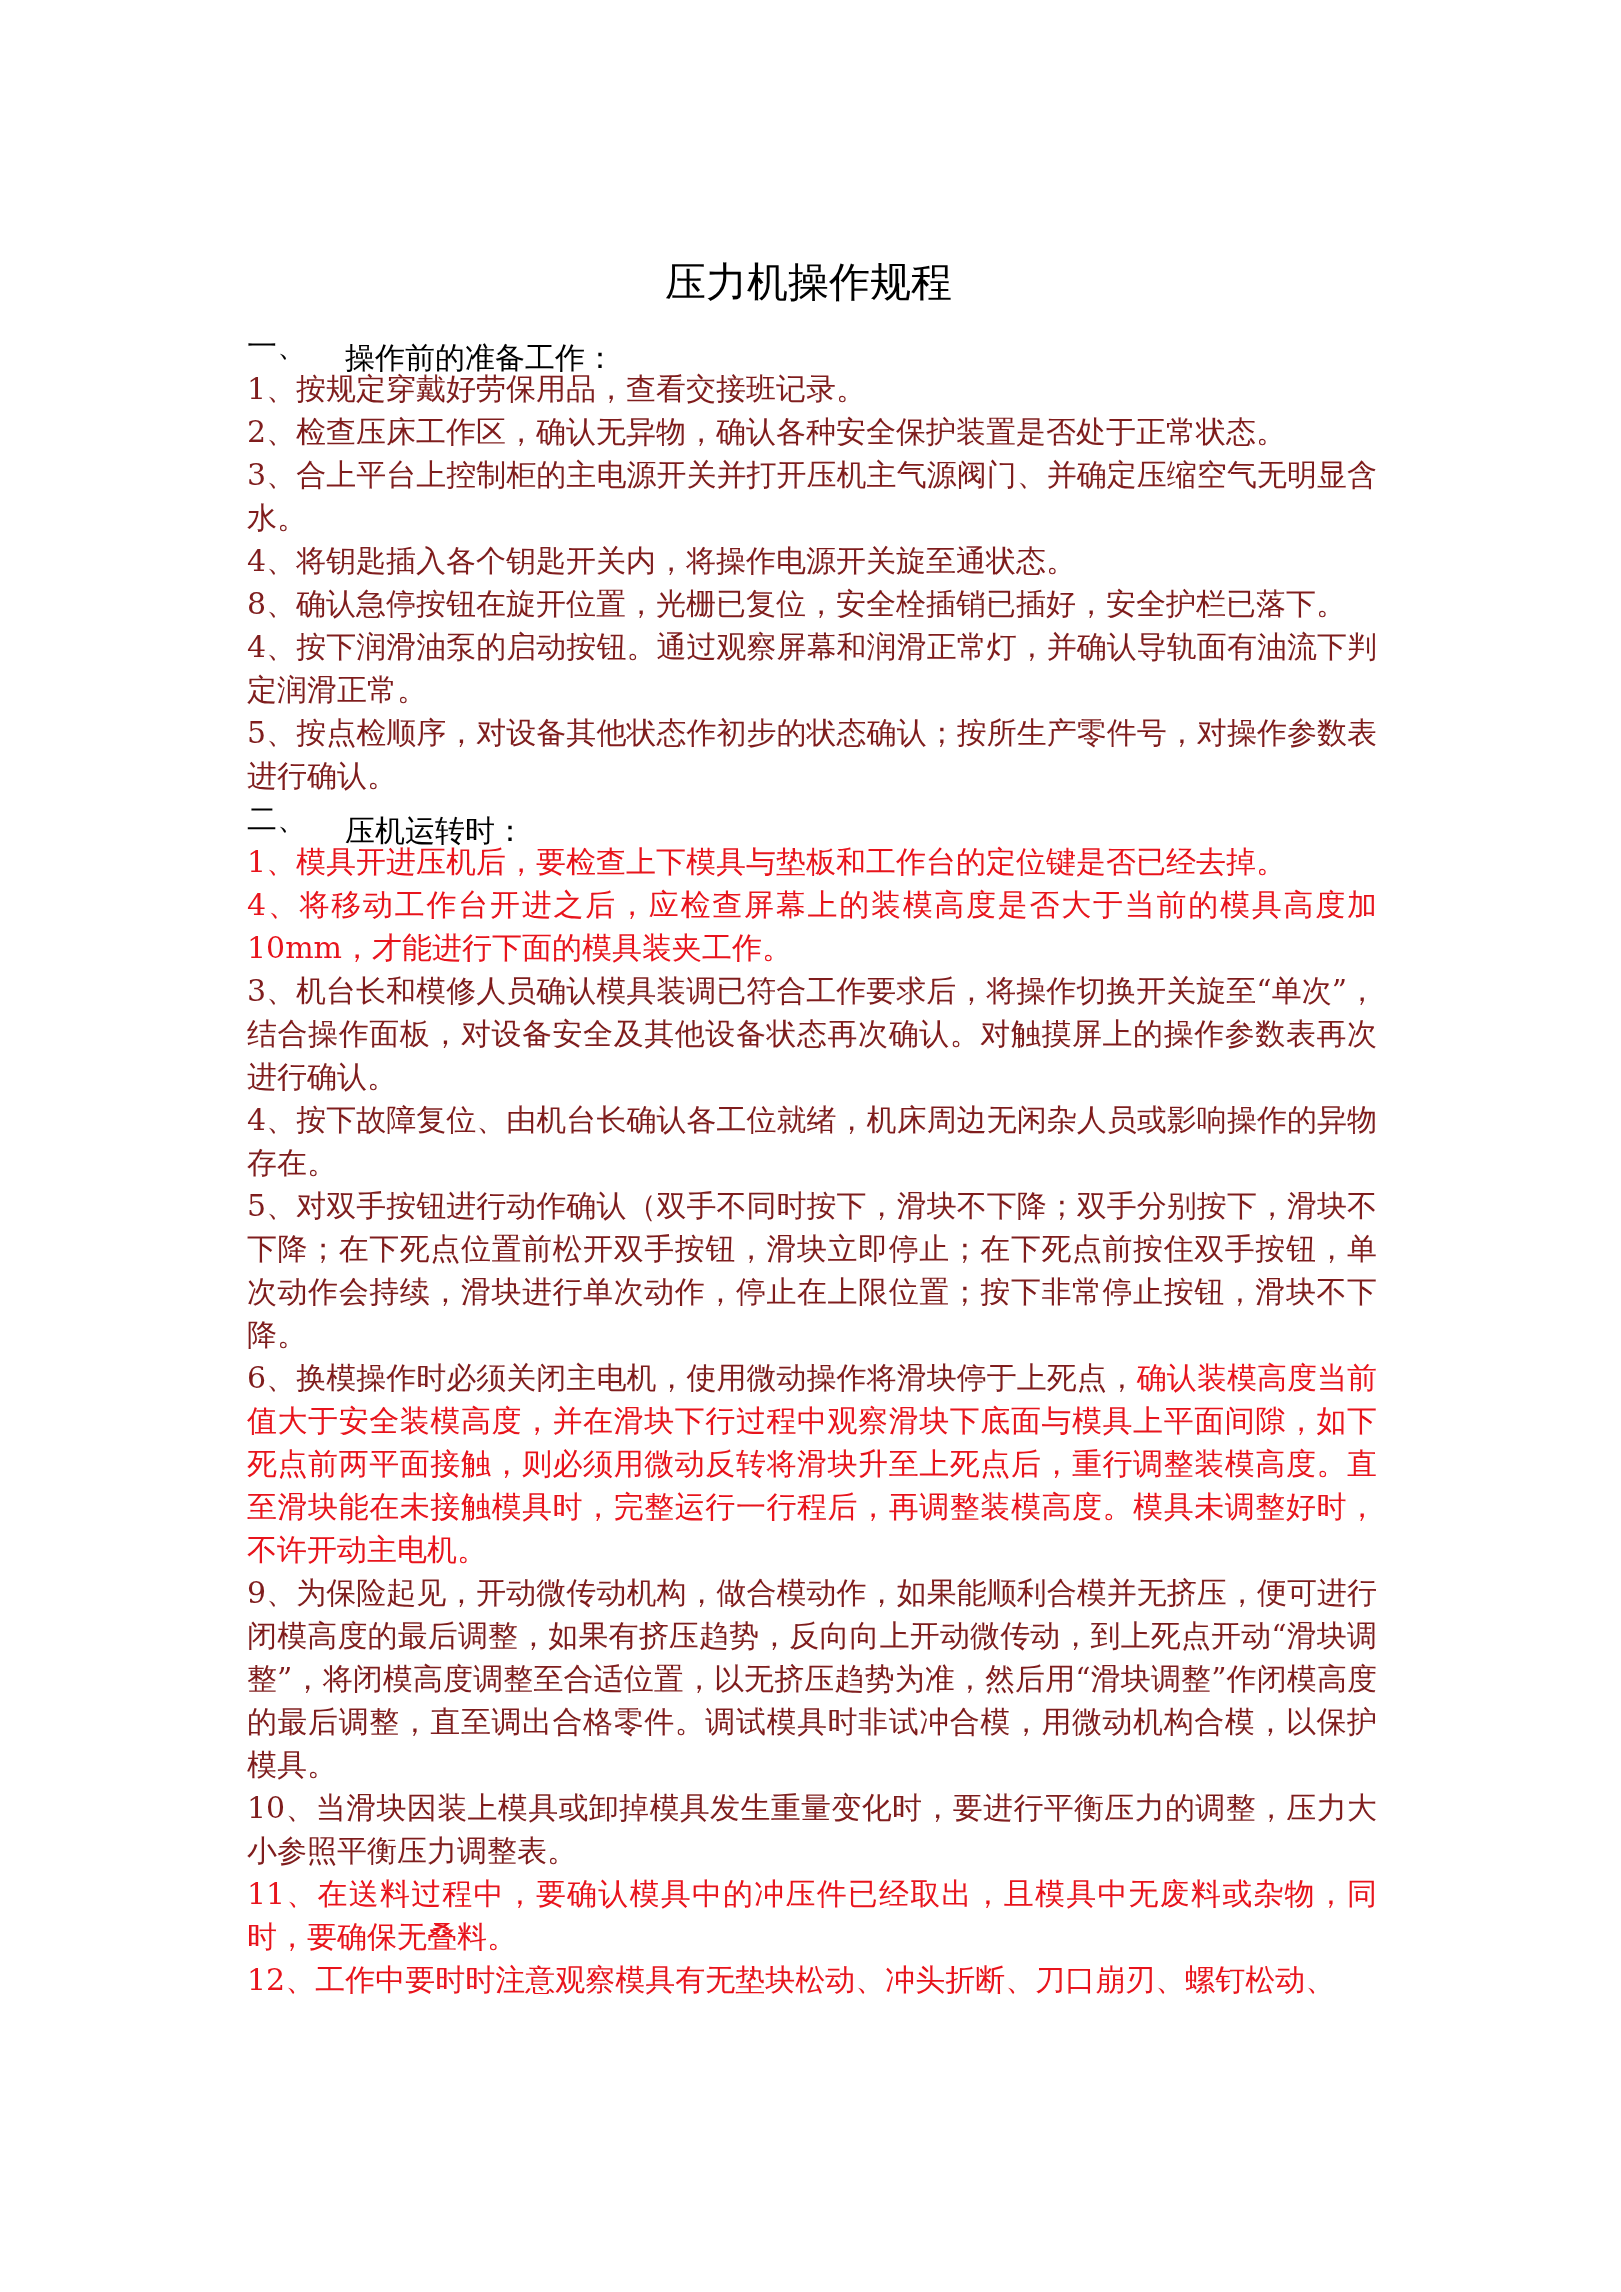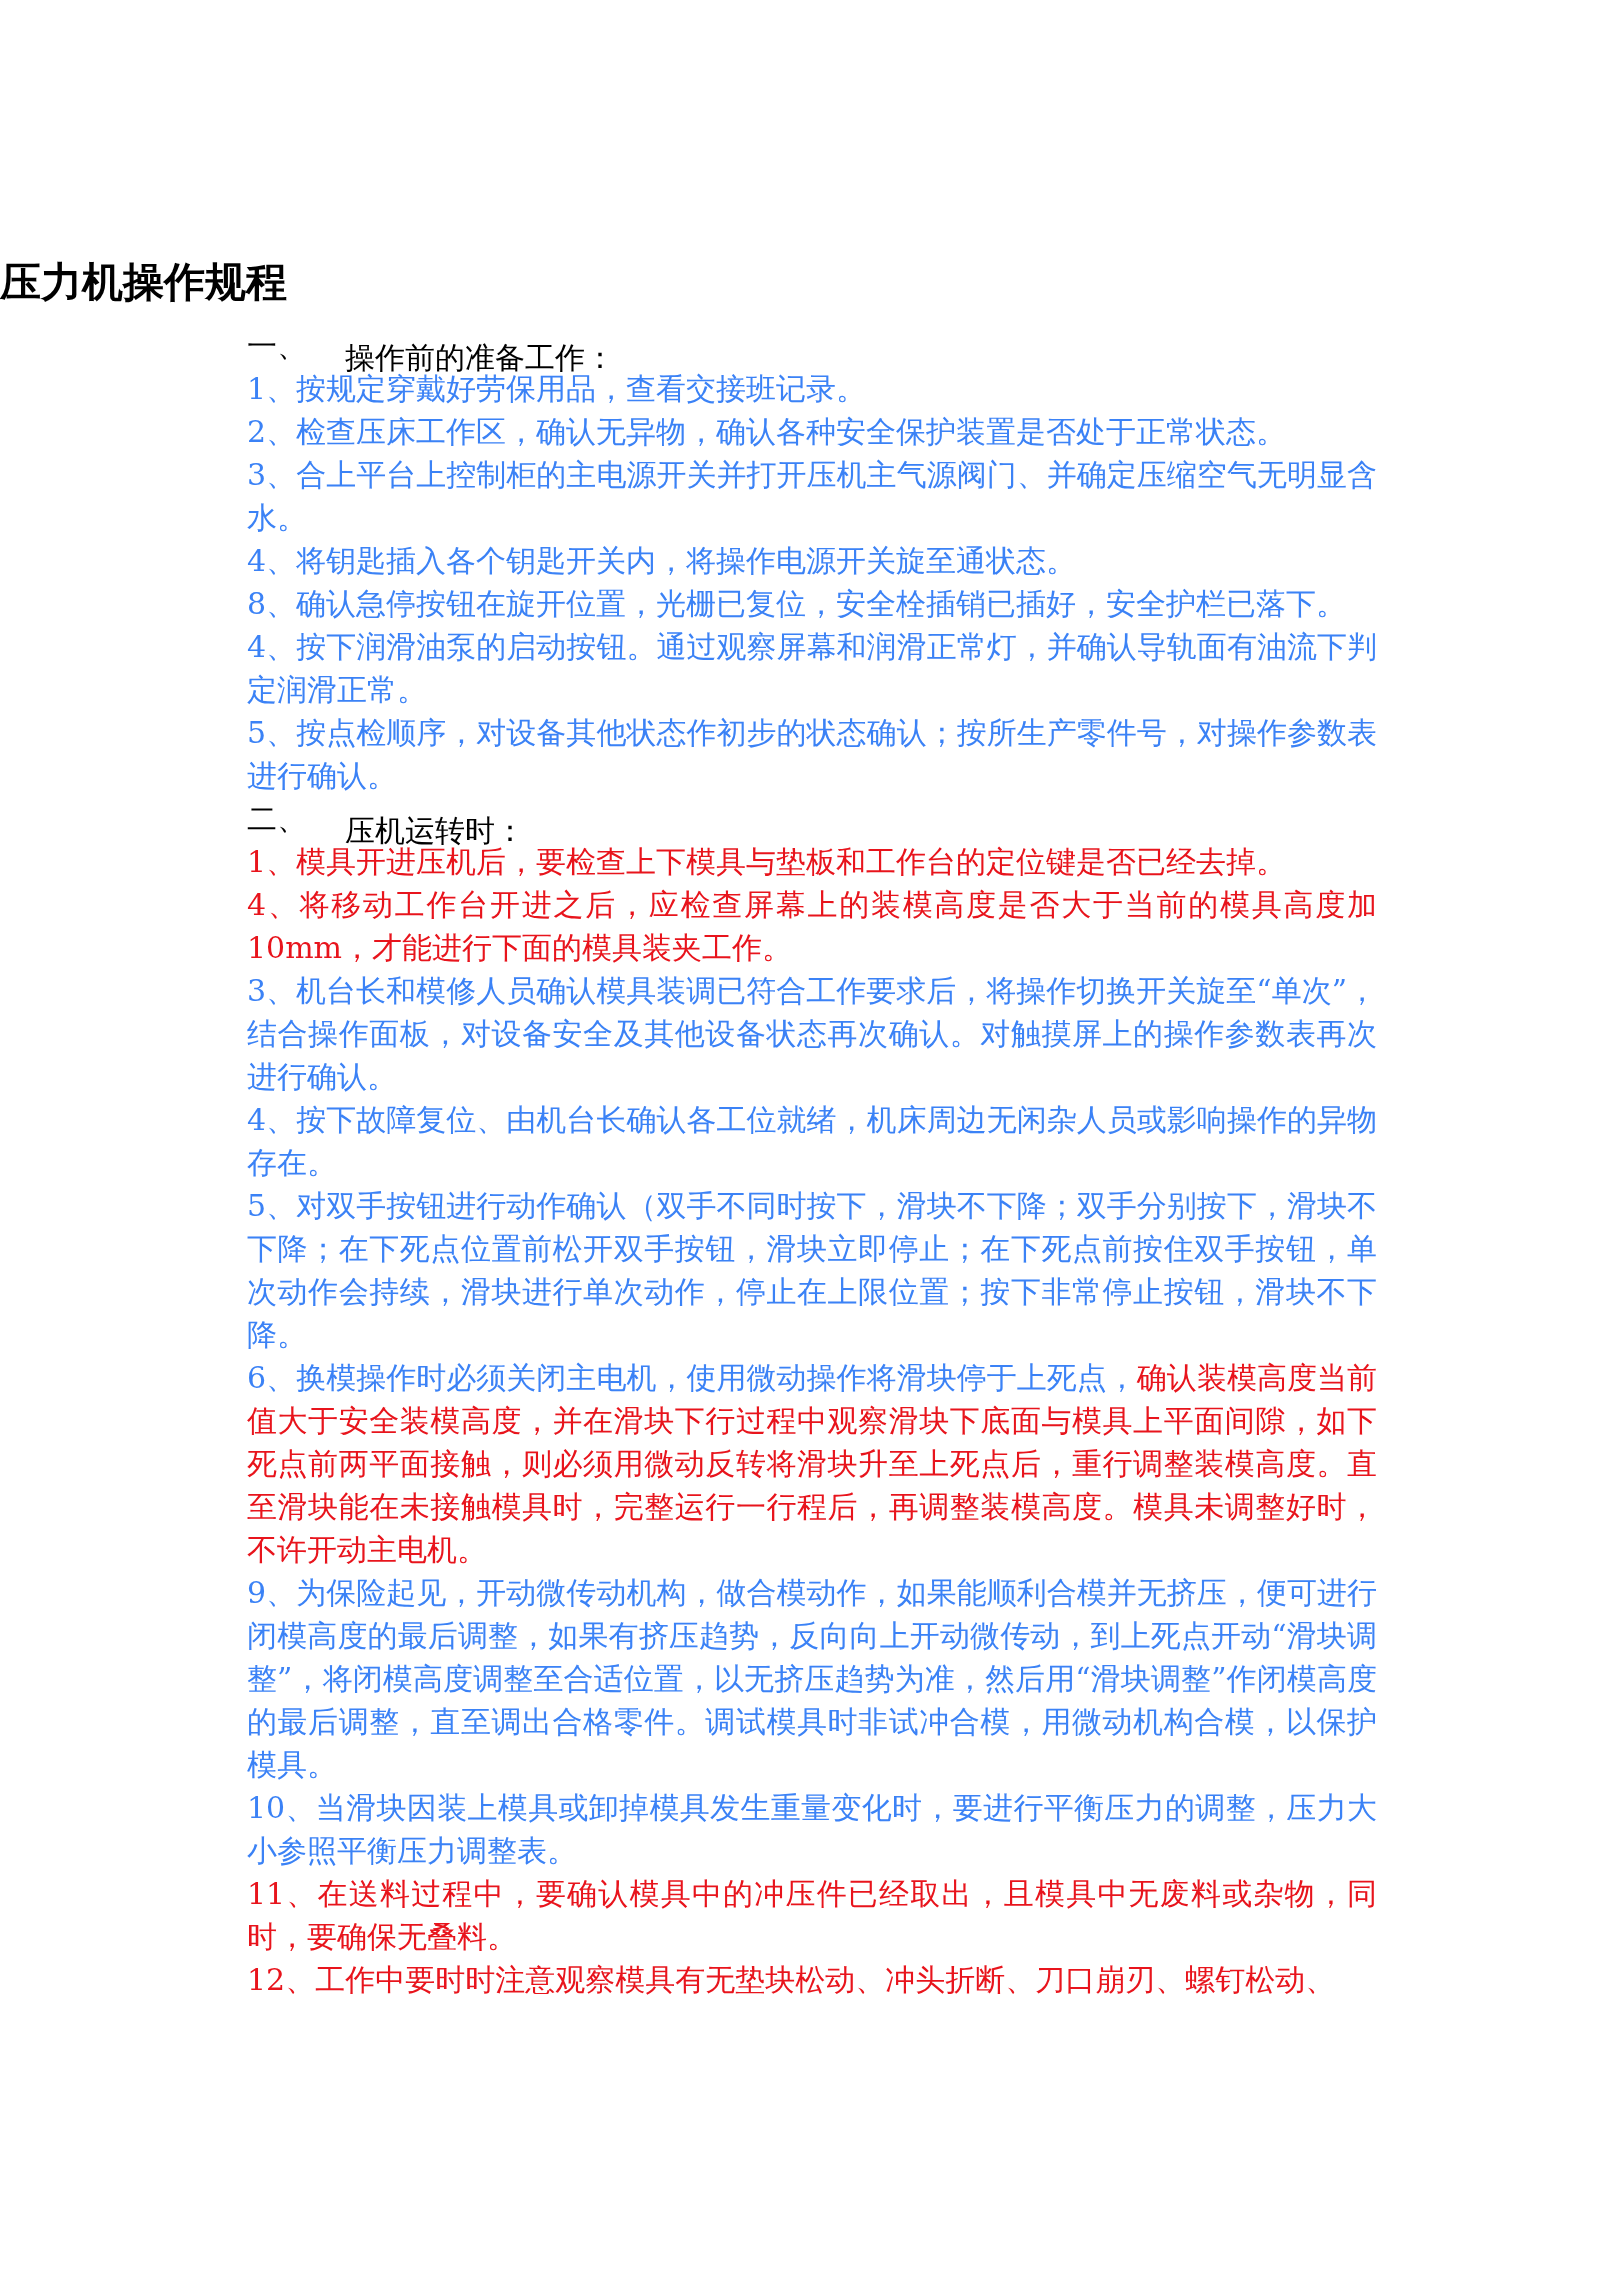--- a/index.html
+++ b/index.html
@@ -20,23 +20,23 @@
       left: 0; top: 0;
       width: 1621px;
       height: 2293px;
       background: #ffffff;
     }
     .title {
       position: absolute;
       top: 257px;
       left: 0;
       width: 1617px;
-      text-align: left;
+      text-align: center;
       font-size: 41px;
-      font-weight: bold;
+      font-weight: normal;
       line-height: 51px;
       letter-spacing: 0px;
     }
     .body {
       position: absolute;
       left: 247px;
       top: 324px;
       width: 1130px;
       font-size: 30px;
       line-height: 43px;
@@ -54,21 +54,21 @@
     .heading .num {
       position: absolute;
       left: 0;
     }
     .heading .label {
       position: absolute;
       left: 98px;
       margin-top: 12px;
     }
     .red { color: #e8141c; }
-    .black { color: #3b82f6; }
+    .black { color: #7f1d1d; }
   </style>
 </head>
 <body>
 
 <div class="page">
   <div class="title">压力机操作规程</div>
 
   <div class="body">
 
     <div class="heading">

